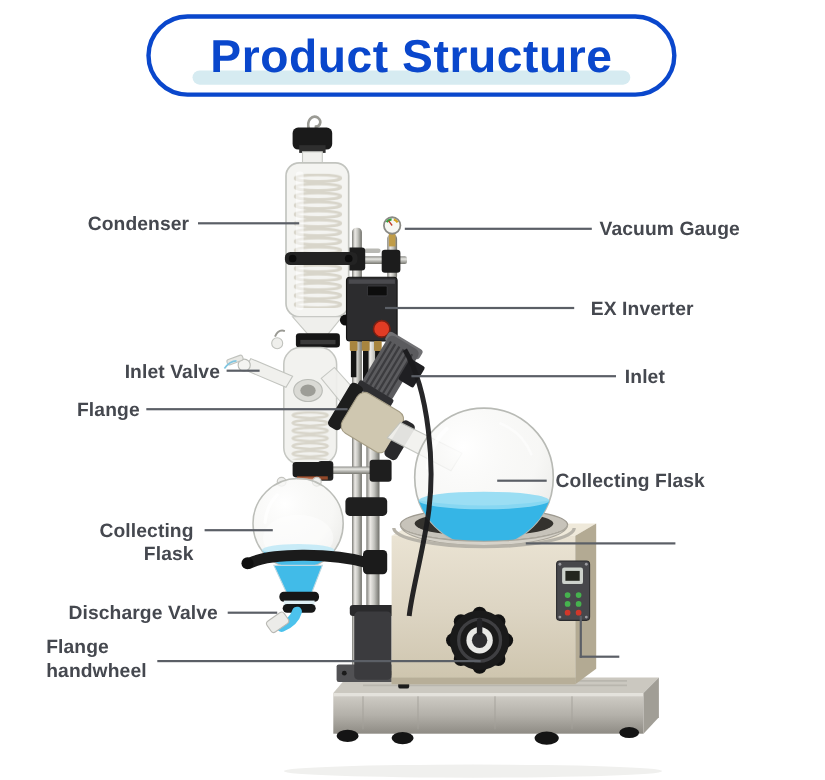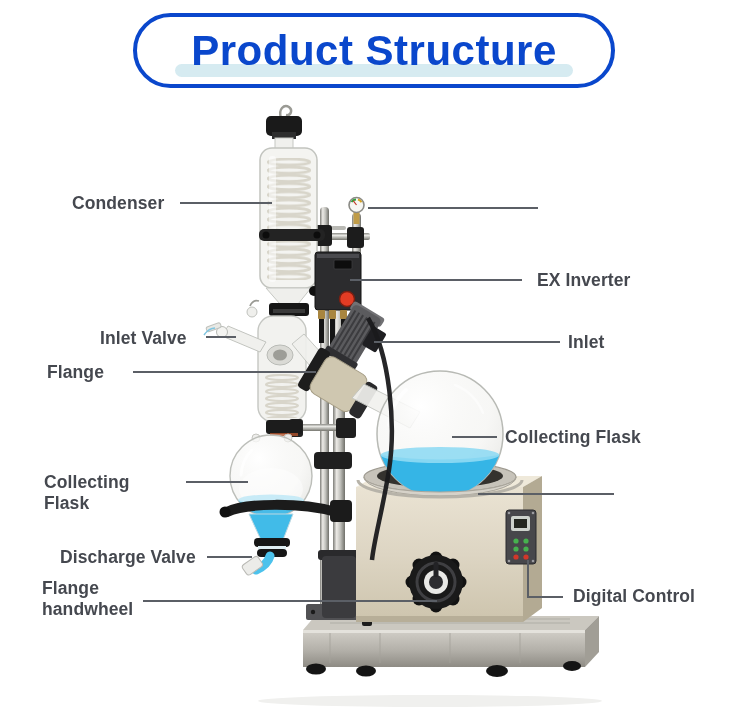--- a/index.html
+++ b/index.html
@@ -26,21 +26,21 @@
     position:relative;z-index:1;font-size:42px;font-weight:700;color:var(--title-blue);
     letter-spacing:0.5px;white-space:nowrap;
   }
   .art{position:absolute;left:0;top:0;}
   .leader{position:absolute;height:2px;background:var(--leader-line);z-index:5;}
   .leader.vert{width:2px;}
   .label{
     position:absolute;z-index:6;color:var(--label-gray);
     font-size:17.5px;font-weight:700;line-height:1.22;letter-spacing:0.1px;
   }
-  .label.r{text-align:left;}
+  .label.r{text-align:right;}
 </style>
 </head>
 <body>
 
 <div class="stage">
 
   <div class="title-pill">
     <span class="title-underline"></span>
     <span class="title-text">Product Structure</span>
   </div>
@@ -281,23 +281,23 @@
   <div class="leader" style="left:133px;top:371px;width:183px"></div>
   <div class="leader" style="left:452px;top:436px;width:45px"></div>
   <div class="leader" style="left:186px;top:481px;width:62px"></div>
   <div class="leader" style="left:478px;top:493px;width:136px"></div>
   <div class="leader" style="left:207px;top:556px;width:45px"></div>
   <div class="leader" style="left:143px;top:600px;width:294px"></div>
   <div class="leader vert" style="left:527px;top:560px;height:38px"></div>
   <div class="leader" style="left:527px;top:596px;width:36px"></div>
 
   <div class="label r" style="left:72px;top:193px;width:100px">Condenser</div>
+  <div class="label" style="left:545px;top:198px">Vacuum Gauge</div>
   <div class="label" style="left:537px;top:270px">EX Inverter</div>
   <div class="label r" style="left:100px;top:328px;width:100px">Inlet Valve</div>
   <div class="label" style="left:568px;top:332px">Inlet</div>
   <div class="label r" style="left:47px;top:362px;width:80px">Flange</div>
   <div class="label" style="left:505px;top:427px">Collecting Flask</div>
   <div class="label r" style="left:44px;top:472px;width:132px">Collecting Flask</div>
   <div class="label r" style="left:60px;top:547px;width:138px">Discharge Valve</div>
   <div class="label" style="left:42px;top:578px;width:105px">Flange handwheel</div>
-  <div class="label" style="left:573px;top:586px">Digital Control</div>
 
 </div>
 
 </body></html>

